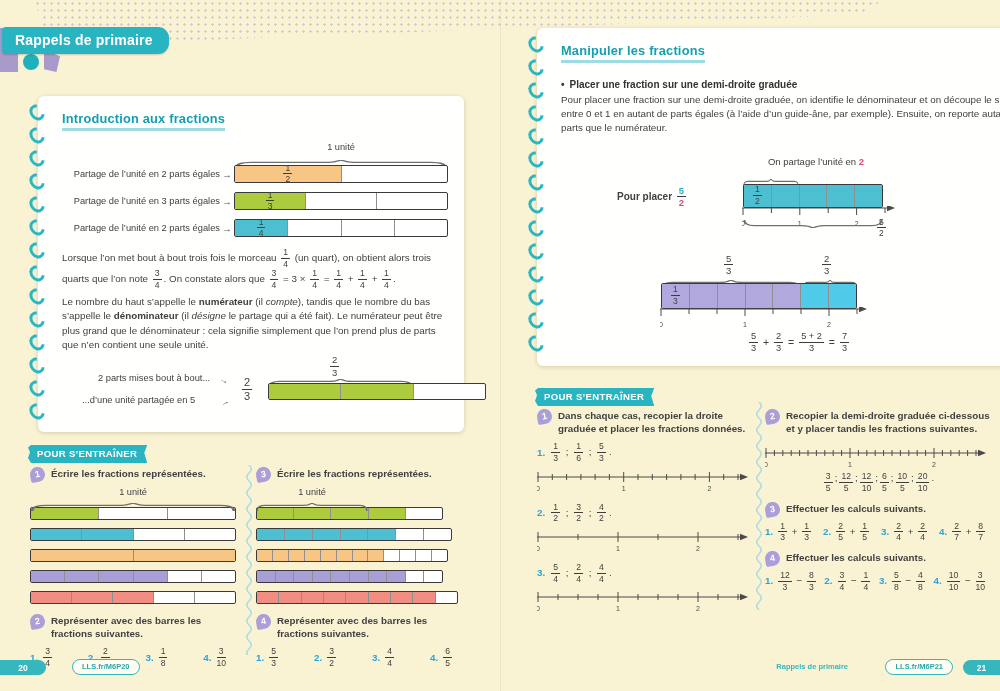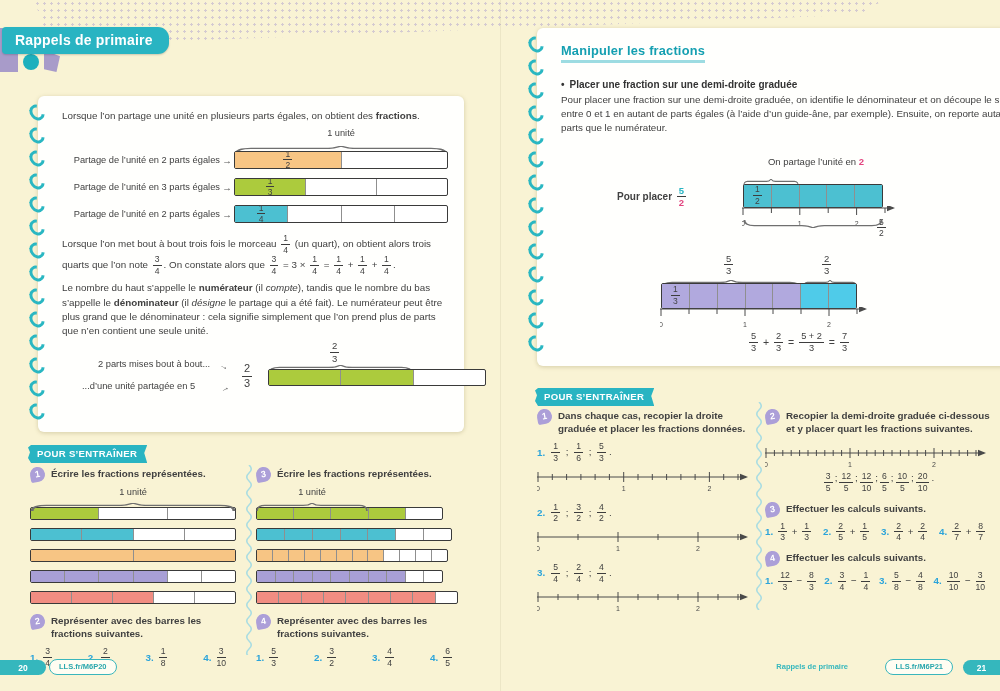--- a/index.html
+++ b/index.html
@@ -110,21 +110,21 @@
   .nl text{font-size:7px;fill:#4a4a4a;font-family:"Liberation Sans",sans-serif;}
   .wavy{position:absolute;width:10px;}
 
   
   .pagebadge{position:absolute;background:#35b7bd;color:#fff;font-weight:bold;font-size:8.5px;
     height:15px;display:flex;align-items:center;justify-content:center;}
   .pb-left{left:0;top:660px;width:46px;border-radius:0 8px 8px 0;}
   .pb-right{right:0;top:660px;width:37px;border-radius:8px 0 0 8px;}
   .linkchip{position:absolute;top:659px;background:#fffdf2;border:1.5px solid #3ab6bc;color:#2aa7ad;
     font-size:7.5px;font-weight:bold;border-radius:8px;padding:2px 9px;line-height:1.3;}
-  .lc-left{left:49px;}
+  .lc-left{left:72px;}
   .lc-right{right:47px;}
   .sectlabel{position:absolute;right:152px;top:662px;color:#35b7bd;font-size:7.5px;font-weight:bold;}
 </style>
 </head>
 <body>
 
 <div class="stage">
   <div class="dots"></div>
   <div class="logo-square"></div>
   <div class="logo-dot"></div>
@@ -142,21 +142,21 @@
         <span style="top: 123px;"></span>
         <span style="top: 146px;"></span>
         <span style="top: 169px;"></span>
         <span style="top: 192px;"></span>
         <span style="top: 215px;"></span>
         <span style="top: 238px;"></span>
         <span style="top: 261px;"></span>
         <span style="top: 284px;"></span>
         <span style="top: 307px;"></span>
       </div>
-    <p class="body"><span>Lorsque l’on partage une unité en plusieurs parts égales, on obtient des </span><b>fractions</b><span>.</span></p>
+    <h2 class="lesson-title">Introduction aux fractions</h2>
 
     <div class="introDiag">
       <div class="unitLabel">1 unité</div>
       <div class="brace" style="right:0;top:12px;width:214px;"><svg viewBox="0 0 100 10" preserveAspectRatio="none" width="100%" height="100%">
             <path d="M1 10 Q1 3 8 3 L42 3 Q47 3 50 0 Q53 3 58 3 L92 3 Q99 3 99 10" fill="none" stroke="#6f6f6f" stroke-width="1.4"></path>
           </svg></div>
       <div class="introRow" style="top:23px;">
         <span class="rowLabel">Partage de l’unité en 2 parts égales</span>
         <span class="arrow">→</span>
         <div class="bar">
@@ -633,21 +633,21 @@
         </svg></div>
   </div>
 
   <svg class="wavy" style="left:755px;top:402px;height:208px;" width="10" height="208">
       <path d="M4 0 q4.5 4 0 8 q-4.5 4 0 8 q4.5 4 0 8 q-4.5 4 0 8 q4.5 4 0 8 q-4.5 4 0 8 q4.5 4 0 8 q-4.5 4 0 8 q4.5 4 0 8 q-4.5 4 0 8 q4.5 4 0 8 q-4.5 4 0 8 q4.5 4 0 8 q-4.5 4 0 8 q4.5 4 0 8 q-4.5 4 0 8 q4.5 4 0 8 q-4.5 4 0 8 q4.5 4 0 8 q-4.5 4 0 8 q4.5 4 0 8 q-4.5 4 0 8 q4.5 4 0 8 q-4.5 4 0 8 q4.5 4 0 8 q-4.5 4 0 8" fill="none" stroke="#aadde2" stroke-width="1.6"></path>
     </svg>
 
   <div class="col" style="left:765px;top:410px;width:226px;">
     <div class="exhead">
       <span class="exbadge">2</span>
-      <span>Recopier la demi-droite graduée ci-dessous et y placer quart les fractions suivantes.</span>
+      <span>Recopier la demi-droite graduée ci-dessous et y placer tandis les fractions suivantes.</span>
     </div>
     <div class="numline" style="width:222px;height:26px;margin-top:8px;"><svg width="222" height="26" class="nl">
           <line x1="0" y1="10" x2="219" y2="10"></line>
           <path d="M213 6.8 L221 10 L213 13.2 Z" fill="#4a4a4a" stroke="none"></path>
           <line x1="1.0" y1="5" x2="1.0" y2="15"></line>
           <line x1="9.4" y1="7" x2="9.4" y2="13"></line>
           <line x1="17.8" y1="7" x2="17.8" y2="13"></line>
           <line x1="26.2" y1="7" x2="26.2" y2="13"></line>
           <line x1="34.6" y1="7" x2="34.6" y2="13"></line>
           <line x1="43.0" y1="7" x2="43.0" y2="13"></line>

